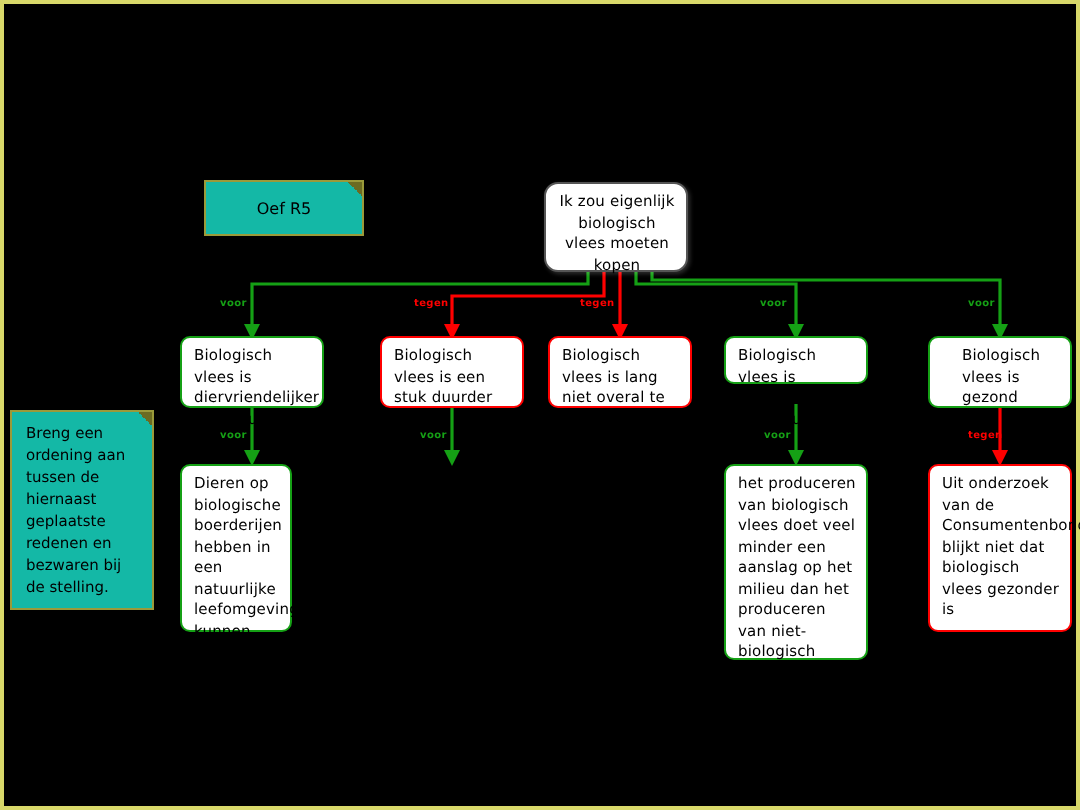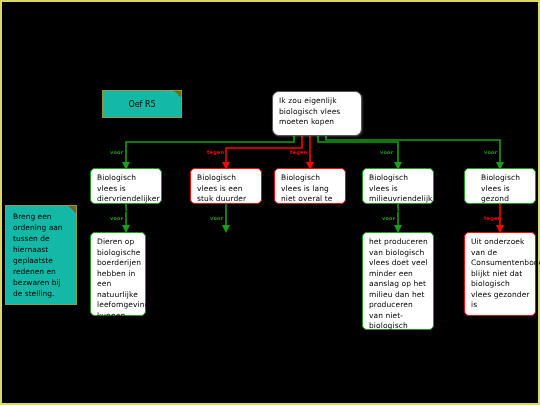--- a/index.html
+++ b/index.html
@@ -124,40 +124,40 @@
   <div class="note title" style="left:100px; top:88px; width:80px; height:28px;">
     <span class="fold"></span>
     <span>Oef R5</span>
   </div>
 
   <div class="note" style="left:3px; top:203px; width:72px; height:100px;">
     <span class="fold"></span>
     <span>Breng een ordening aan tussen de hiernaast geplaatste redenen en bezwaren bij de stelling.</span>
   </div>
 
-  <div class="node root" style="left:270px; top:89px; width:90px; height:45px;">
+  <div class="node root" style="left:270px; top:89px; width:72px; height:45px;text-align:center;">
     <span>Ik zou eigenlijk biologisch vlees moeten kopen</span>
   </div>
 
   <div class="elabel pro" style="left:108px; top:147px;">voor</div>
   <div class="elabel con" style="left:205px; top:147px;">tegen</div>
   <div class="elabel con" style="left:288px; top:147px;">tegen</div>
   <div class="elabel pro" style="left:378px; top:147px;">voor</div>
   <div class="elabel pro" style="left:482px; top:147px;">voor</div>
 
   <div class="node pro" style="left:88px; top:166px; width:72px; height:36px;">
     <span>Biologisch vlees is diervriendelijker geproduceerd</span>
   </div>
   <div class="node con" style="left:188px; top:166px; width:72px; height:36px;">
     <span>Biologisch vlees is een stuk duurder</span>
   </div>
   <div class="node con" style="left:272px; top:166px; width:72px; height:36px;">
     <span>Biologisch vlees is lang niet overal te krijgen</span>
   </div>
-  <div class="node pro" style="left:360px; top:166px; width:72px; height:36px;">
+  <div class="node pro" style="left:360px; top:166px; width:72px; height:24px;">
     <span>Biologisch vlees is milieuvriendelijk geproduceerd</span>
   </div>
   <div class="node pro" style="left:462px; top:166px; width:72px; height:36px;padding-left:16px;">
     <span>Biologisch vlees is gezond</span>
   </div>
 
   <div class="elabel pro" style="left:108px; top:213px;">voor</div>
   <div class="elabel pro" style="left:208px; top:213px;">voor</div>
   <div class="elabel pro" style="left:380px; top:213px;">voor</div>
   <div class="elabel con" style="left:482px; top:213px;">tegen</div>

